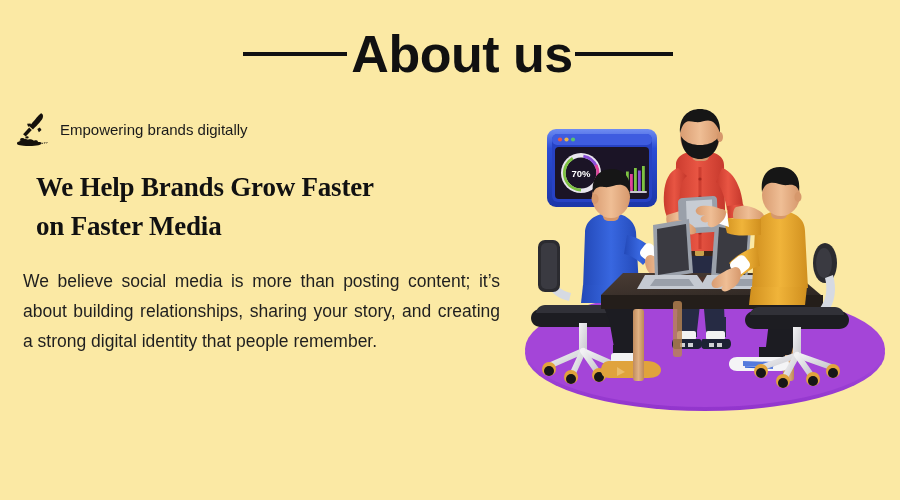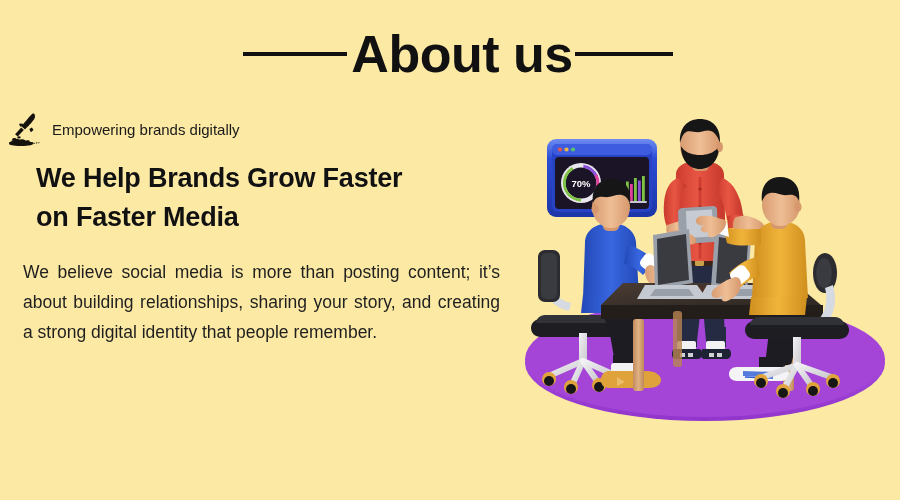--- a/index.html
+++ b/index.html
@@ -19,37 +19,37 @@
   .rule { height:4px; background:#111; display:block; }
   .rule-left  { width:104px; margin-right:-4px; }
   .rule-right { width:98px;  margin-left:-6px; }
   .title-text {
     font-size:52px; font-weight:bold; color:#111;
     letter-spacing:-0.5px; line-height:1; white-space:nowrap;
   }
 
   
   .left { position:absolute; left:0; top:110px; width:512px; }
-  .tagline-row { display:flex; align-items:center; gap:10px; padding-left:8px; }
+  .tagline-row { display:flex; align-items:center; gap:10px; padding-left:16px; }
   .rocket-icon { width:34px; height:38px; flex:0 0 34px; }
   .tagline-text { font-size:15px; color:#1a1a1a; }
 
   .headline {
-    margin-top:11px; padding-left:36px;
+    margin-top:20px; padding-left:36px;
     font-size:27px; font-weight:bold; color:#111;
-    line-height:1.45; letter-spacing:-0.2px;
+    line-height:1.45; letter-spacing:-0.2px;font-family:Liberation Serif, serif;
   }
   .body-text {
     margin-top:20px; padding-left:23px; padding-right:12px;
     font-size:17.5px; color:#1f1f1f; line-height:1.72;
     text-align:justify;
   }
 
   
-  .illus { position:absolute; left:505px; top:115px; width:395px; height:310px; }
+  .illus { position:absolute; left:505px; top:105px; width:395px; height:310px; }
   .illus svg { display:block; width:395px; height:310px; }
 </style>
 </head>
 <body style="background: rgb(251, 233, 164);">
 
 <div class="slide">
 
   <div class="title-row">
     <span class="rule rule-left"></span>
     <span class="title-text">About us</span>

